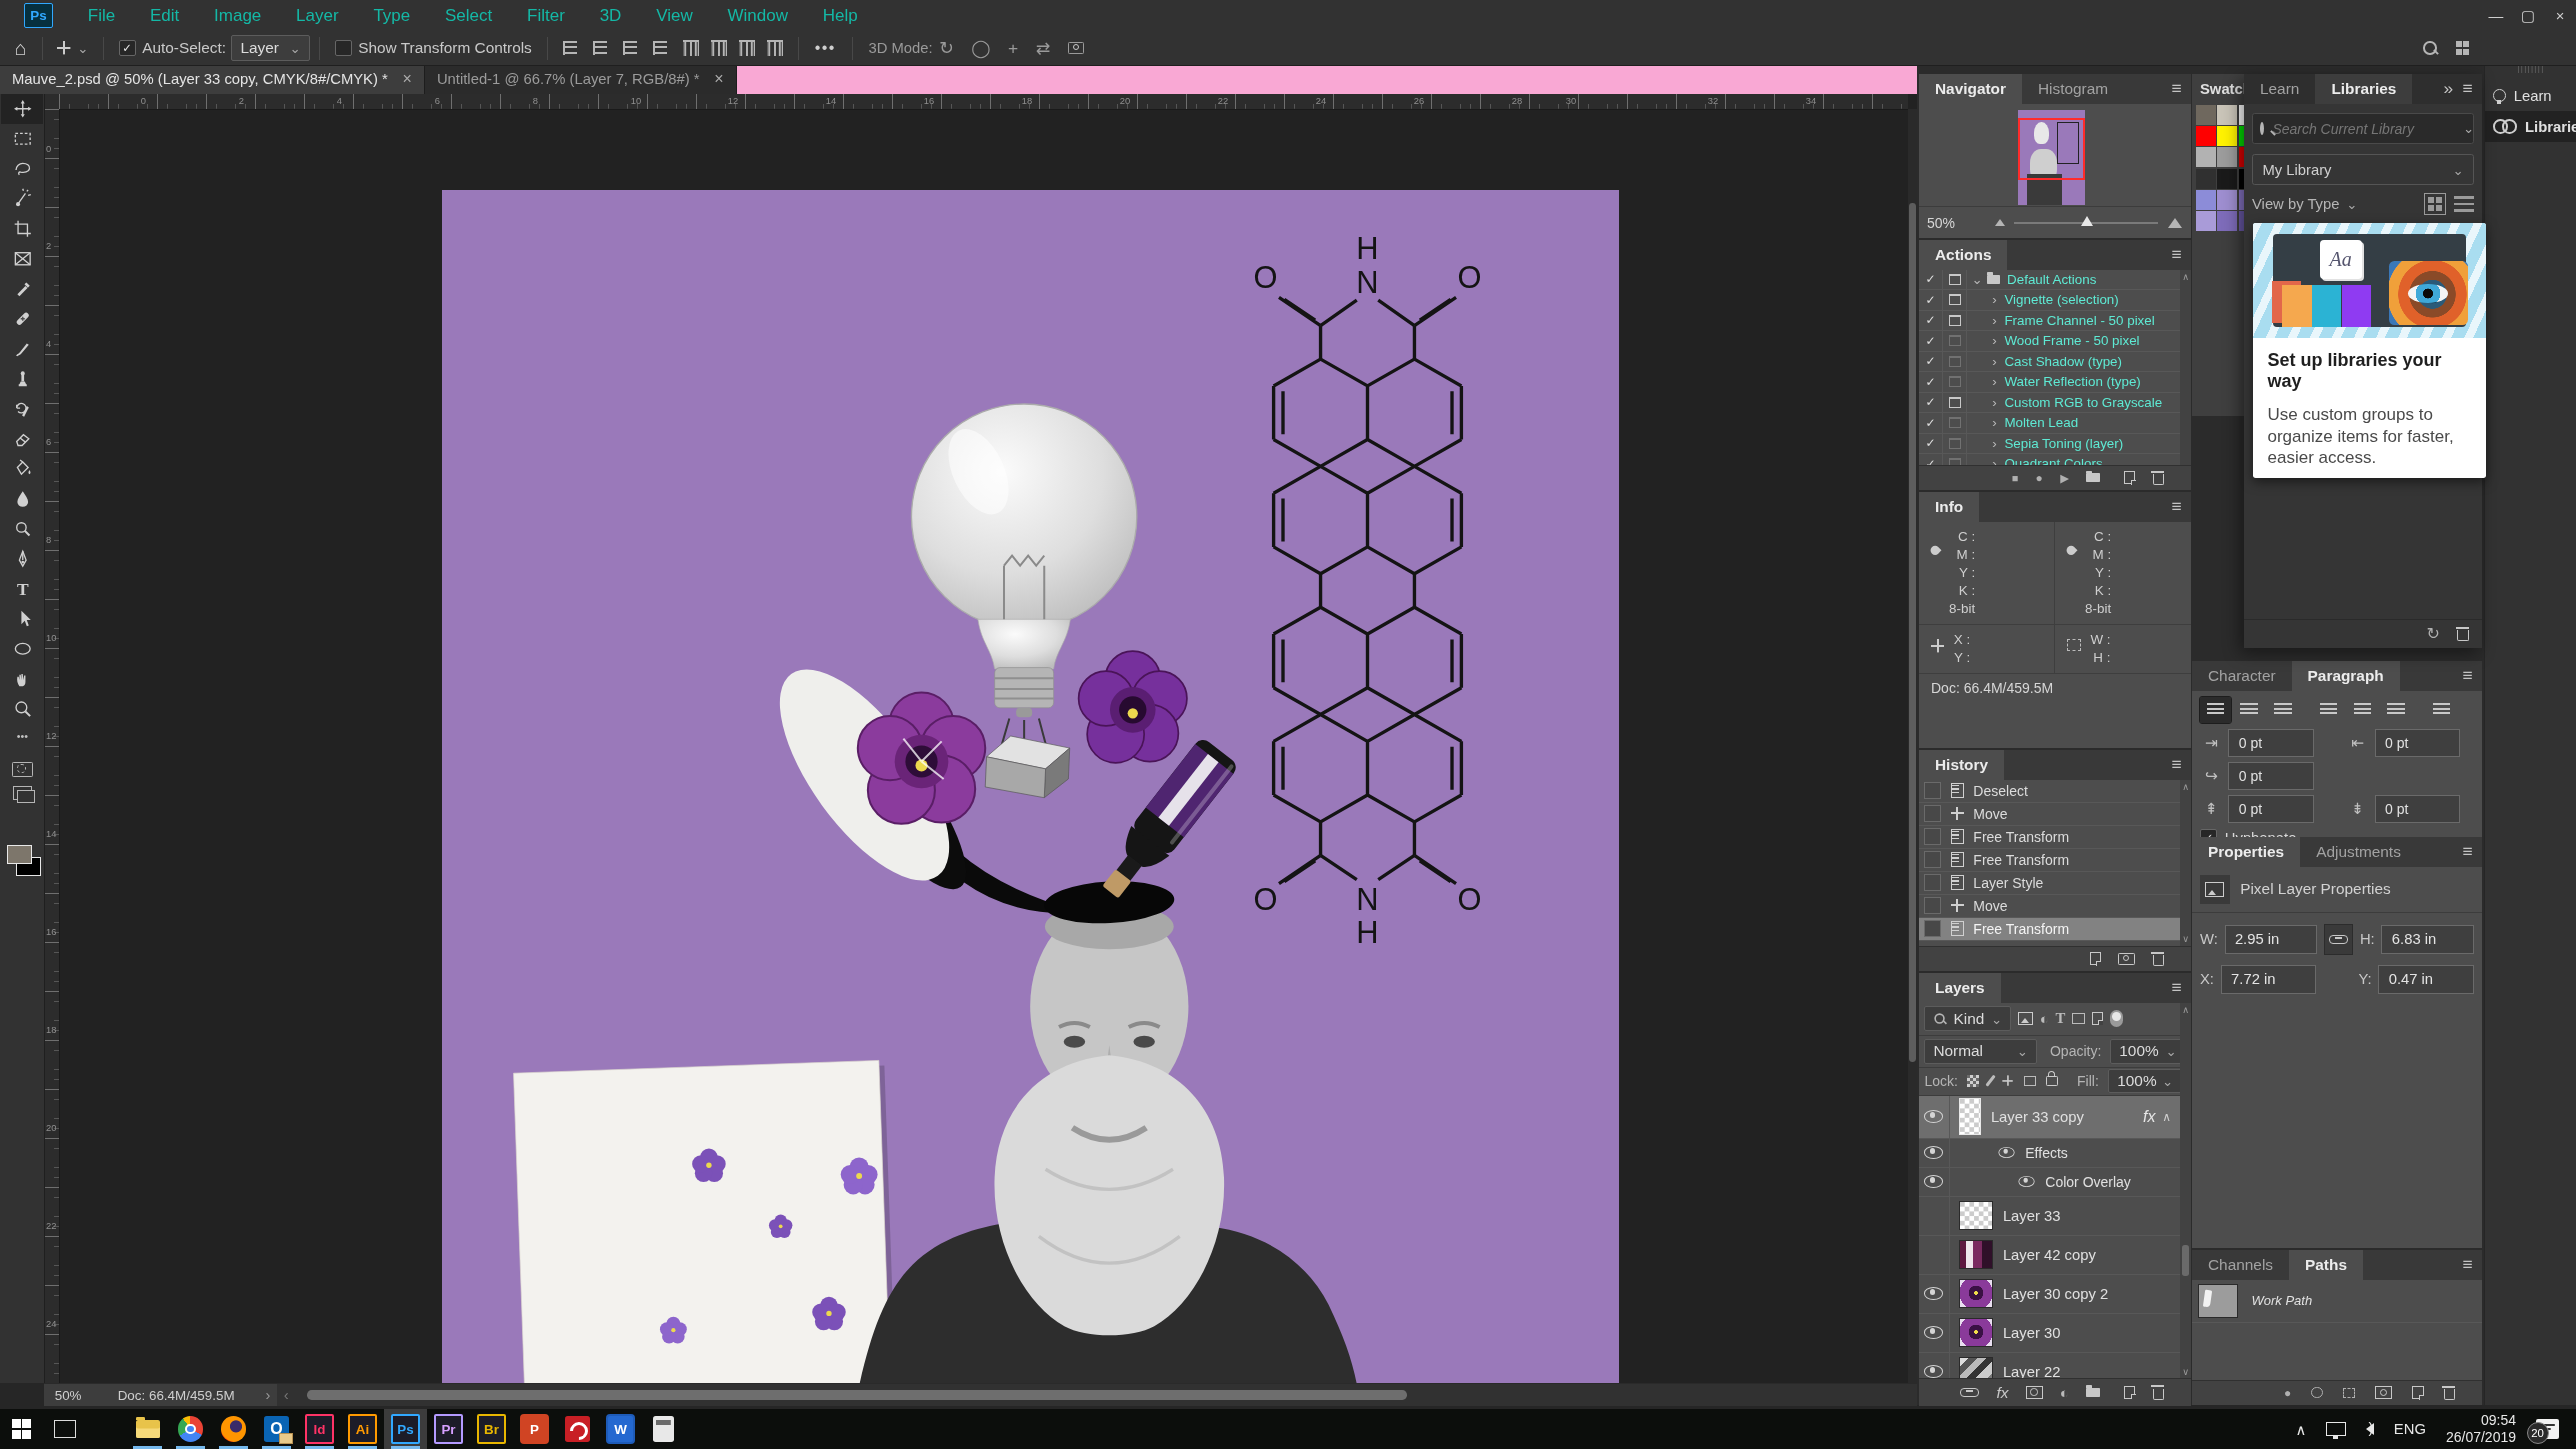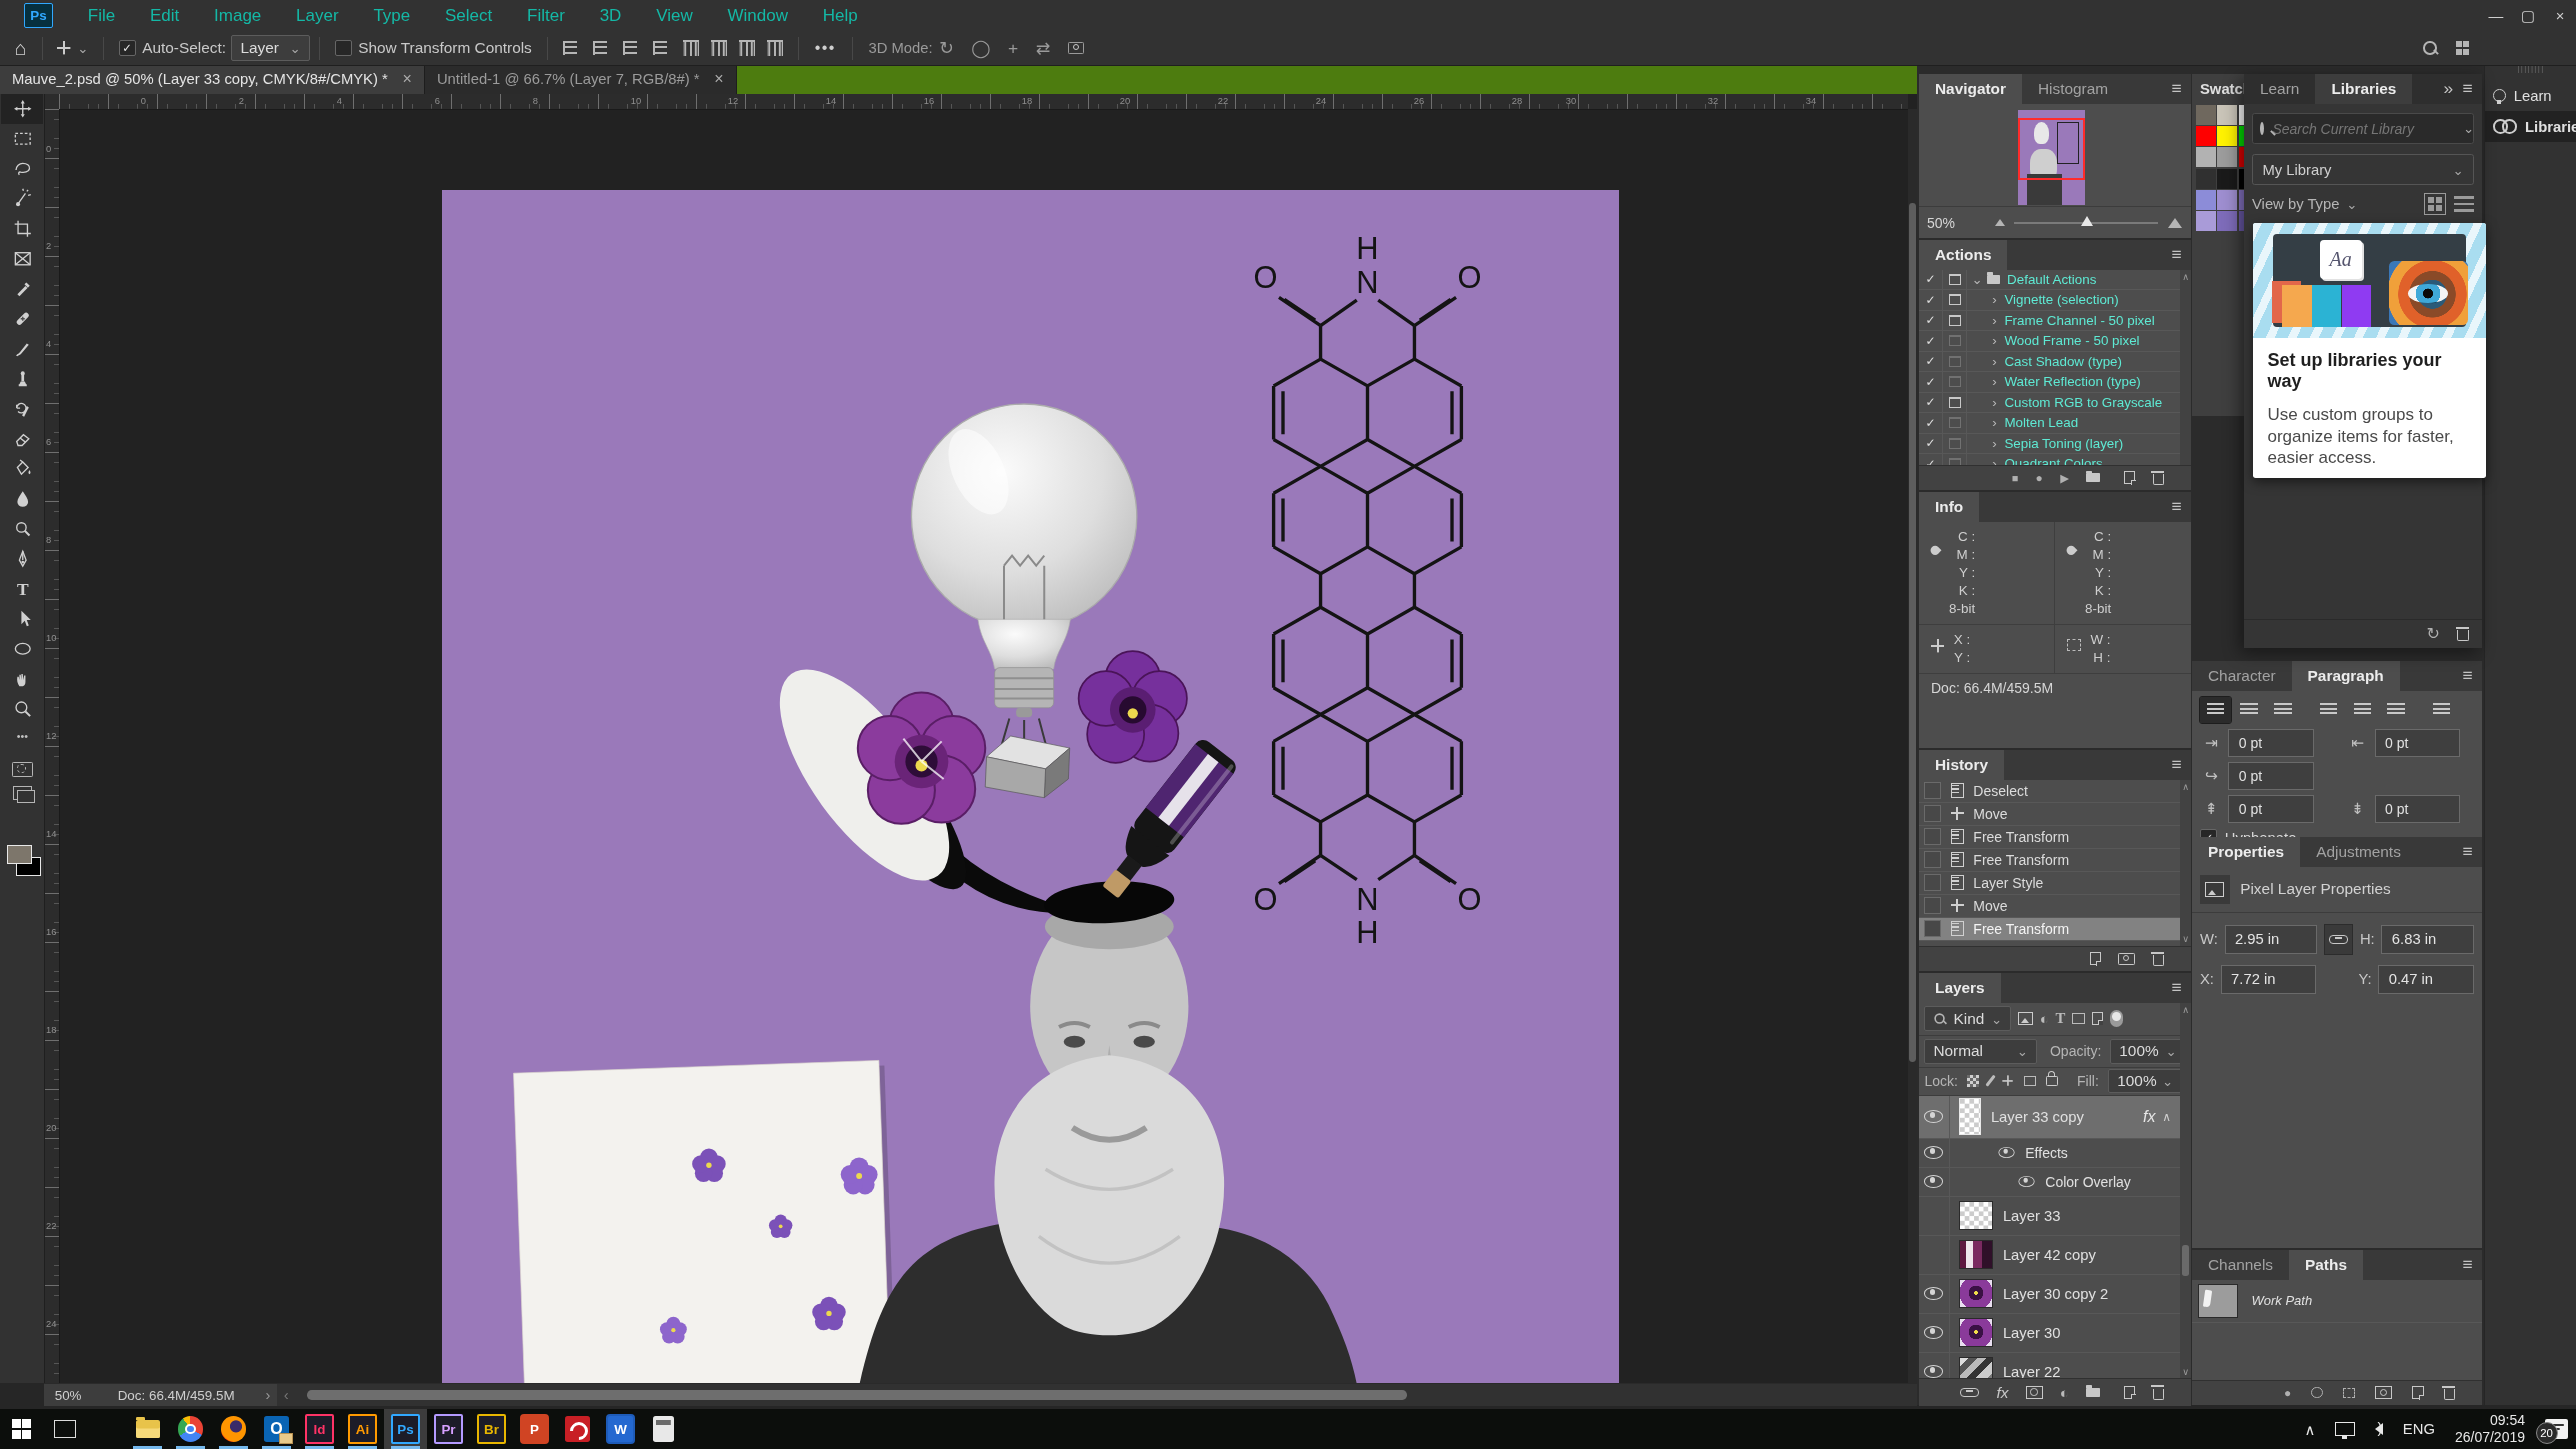--- a/index.html
+++ b/index.html
@@ -23,21 +23,21 @@
     background:repeating-linear-gradient(180deg,#b5b5b5 0 2px,transparent 2px 5.4px);background-size:12px 13.4px;background-repeat:no-repeat;margin:0 6px;}
   .ic-align.v{border-left:none;border-top:2px solid #b5b5b5;background:repeating-linear-gradient(90deg,#b5b5b5 0 2px,transparent 2px 5.4px);background-size:13.4px 10.7px;background-position:1.3px 4px;}
   .dots3{color:#cfcfcf;font-size:16px;letter-spacing:1.3px;margin:0 6.7px;}
   .t3d{color:#9a9a9a;font-size:14.8px;margin:0 6.7px;}
   #opt-right{margin-left:auto;display:flex;align-items:center;gap:19px;margin-right:107px;}
   .ic-search{width:9.4px;height:9.4px;border:2px solid #b5b5b5;border-radius:50%;position:relative;display:inline-block;}
   .ic-search::after{content:"";position:absolute;left:8px;top:8px;width:6px;height:2px;background:#b5b5b5;transform:rotate(45deg);}
   .ic-grid{width:13.4px;height:13.4px;background:
      linear-gradient(#b5b5b5,#b5b5b5) 0 0/6px 6px no-repeat,linear-gradient(#b5b5b5,#b5b5b5) 7.4px 0/6px 6px no-repeat,
      linear-gradient(#b5b5b5,#b5b5b5) 0 7.4px/6px 6px no-repeat,linear-gradient(#b5b5b5,#b5b5b5) 7.4px 7.4px/6px 6px no-repeat;}
-  #tabbar{position:absolute;left:0;top:64px;width:1917px;height:29.5px;background:#4d7c0f;display:flex;z-index:40;}
+  #tabbar{position:absolute;left:0;top:64px;width:1917px;height:29.5px;background:#f9a8d4;display:flex;z-index:40;}
   .doc-tab{display:flex;align-items:center;padding:0 12px;font-size:14.8px;background:#2b2b2b;color:#9b9b9b;border-right:0.7px solid #1d1d1d;gap:14.8px;}
   .doc-tab.active{background:#3d3d3d;color:#e4e4e4;}
   .tab-close::before{content:"×";font-size:16px;color:#aaa;}
   
   #toolbar{position:absolute;left:0;top:94px;width:44px;height:1289px;background:#323232;border-right:0.7px solid #1f1f1f;z-index:40;}
   .tool{width:42px;height:30px;margin-left:1.3px;display:flex;align-items:center;justify-content:center;}
   .tool.sel{background:#232323;}
   .tool svg{width:21.5px;height:21.5px;}
   #fgbg{position:absolute;left:6.7px;top:751px;width:32px;height:35px;}
   #fg-swatch{position:absolute;left:0;top:0;width:23px;height:17.4px;border:1.3px solid #e8e8e8;z-index:2;}
@@ -218,21 +218,21 @@
   .fe-ic::before{content:"";position:absolute;top:-3.4px;left:0;width:9.4px;height:3.4px;background:#e8c34a;border-radius:1.3px 1.3px 0 0;}
   .chrome-ic{width:25.5px;height:25.5px;border-radius:50%;background:conic-gradient(#ea4335 0 33%,#4285f4 33% 66%,#34a853 66% 90%,#fbbc05 90%);position:relative;}
   .chrome-ic::after{content:"";position:absolute;left:7.4px;top:7.4px;width:10.7px;height:10.7px;background:#4285f4;border:2px solid #fff;border-radius:50%;box-sizing:border-box;}
   .ff-ic{width:25.5px;height:25.5px;border-radius:50%;background:radial-gradient(circle at 60% 40%,#3a2a68 0 26%,#ff9500 30% 70%,#ff3b00 75%);}
   .ol-ic{width:25.5px;height:25.5px;background:#0a64b4;border-radius:2.7px;color:#fff;font-weight:bold;font-size:16px;display:flex;align-items:center;justify-content:center;position:relative;}
   .ol-ic::before{content:"O";}
   .ol-ic::after{content:"";position:absolute;right:-4px;bottom:-2.7px;width:12px;height:9.4px;background:#e8c98a;border:0.7px solid #b89050;}
   .acro-ic{width:25.5px;height:25.5px;background:#c81f25;border-radius:2.7px;position:relative;}
   .acro-ic::after{content:"";position:absolute;left:5.4px;top:5.4px;width:12px;height:12px;border:3.4px solid #fff;border-radius:50%;border-bottom-color:transparent;transform:rotate(45deg);}
   .calc-ic{width:21.5px;height:25.5px;background:#e8e8e8;border-radius:2.7px;background-image:linear-gradient(#6a6a6a,#6a6a6a);background-size:14.8px 5.4px;background-position:3.4px 3.4px;background-repeat:no-repeat;}
-  #tray{margin-left:auto;display:flex;align-items:center;gap:20px;padding-right:8px;color:#e8e8e8;font-size:14.8px;}
+  #tray{margin-left:auto;display:flex;align-items:center;gap:20px;padding-right:17px;color:#e8e8e8;font-size:14.8px;}
   .net-ic{width:17.4px;height:12px;border:1.3px solid #e8e8e8;position:relative;}
   .net-ic::after{content:"";position:absolute;left:5.4px;bottom:-4px;width:5.4px;height:2.7px;background:#e8e8e8;}
   .spk-ic{width:0;height:0;border-top:6px solid transparent;border-bottom:6px solid transparent;border-right:8px solid #e8e8e8;position:relative;}
   .spk-ic::after{content:")";position:absolute;left:2.7px;top:-8.7px;font-size:14.8px;color:#e8e8e8;}
   #clock{text-align:right;font-size:14px;line-height:17.4px;}
   .notif{width:23px;height:20px;background:#f2f2f2;border-radius:2px;position:relative;background-image:linear-gradient(#333,#333),linear-gradient(#333,#333);background-size:14.8px 2px,10.7px 2px;background-position:4px 4.7px,4px 9.4px;background-repeat:no-repeat;}
   .badge{position:absolute;left:-9.4px;bottom:-5.4px;background:#2a2a2a;border:1.3px solid #888;color:#fff;border-radius:50%;width:20px;height:20px;font-size:11.4px;display:flex;align-items:center;justify-content:center;}
   .g-up::before{content:"∧";} .g-dn::before{content:"∨";}
 </style>
 </head>

